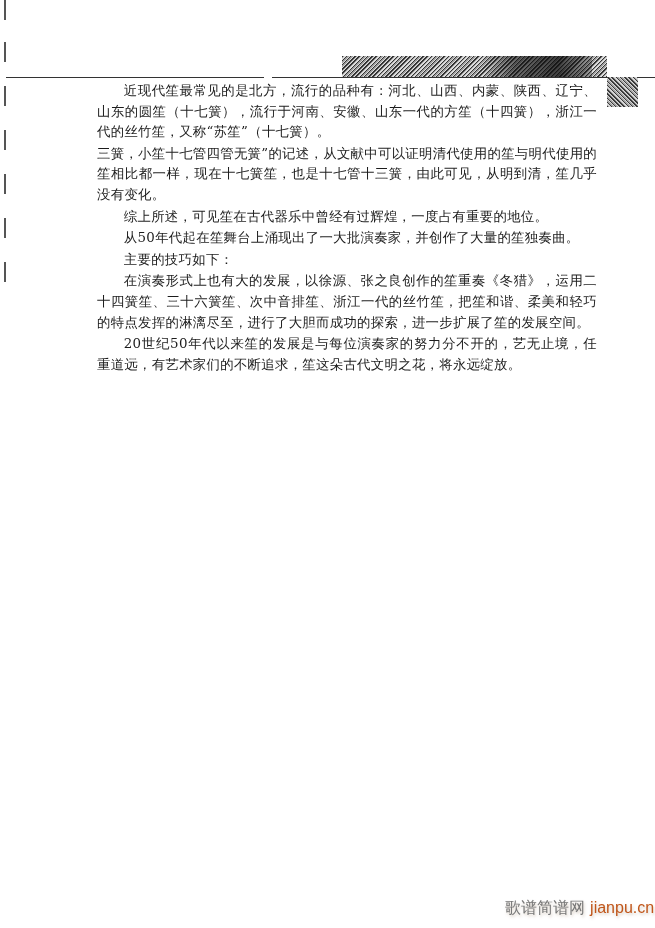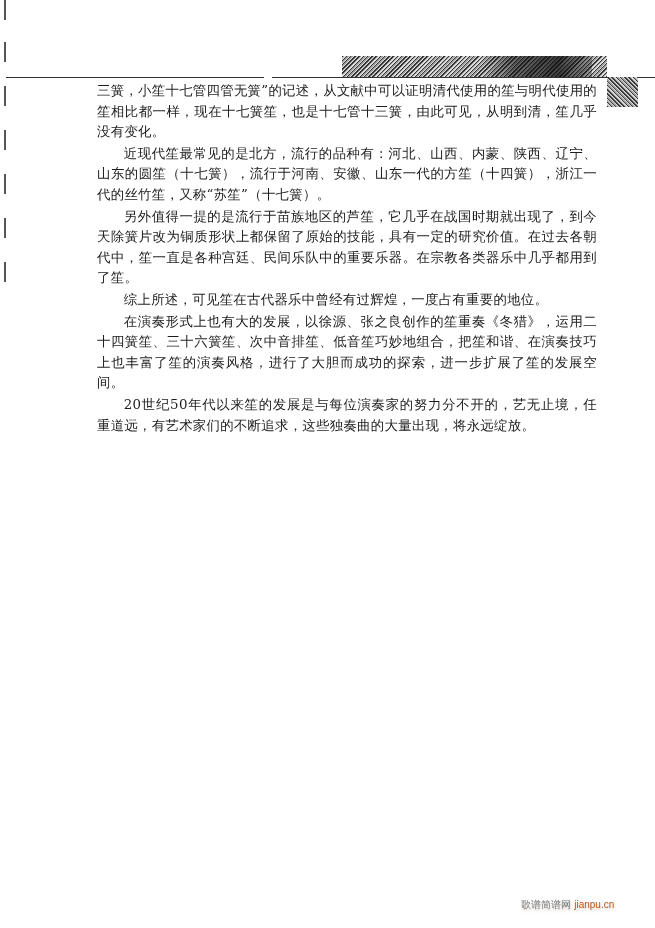--- a/index.html
+++ b/index.html
@@ -36,23 +36,22 @@
       #888;
   }
   .text-body {
     position: absolute; left: 97px; top: 81px; width: 500px;
     font-size: 13.4px; line-height: 20.6px; letter-spacing: 0.3px;
   }
   .para { margin: 0 0 1px 0; text-align: justify; }
   .para.indent { text-indent: 2em; }
   .watermark {
     position: absolute; left: 505px; top: 898px;
-    font-family: "DejaVu Sans", sans-serif; font-size: 10px; color: #777;
+    font-family: "DejaVu Sans", sans-serif; font-size: 16px; color: #777;
     text-shadow: 1px 2px 3px rgba(150,120,90,0.35);
-    margin-left: 16px;
   }
   .watermark .wm-url { color: #c0561a; font-family: "Liberation Sans", sans-serif; }
 </style>
 </head>
 <body>
 
 <div class="binding-marks">
   <div class="binding-mark" style="top:0px;"></div>
   <div class="binding-mark" style="top:42px;"></div>
   <div class="binding-mark" style="top:86px;"></div>
@@ -61,24 +60,25 @@
   <div class="binding-mark" style="top:218px;"></div>
   <div class="binding-mark" style="top:262px;"></div>
 </div>
 
 <div class="header-rule-left"></div>
 <div class="header-rule-right"></div>
 <div class="header-band"></div>
 <div class="corner-block"></div>
 
 <div class="text-body">
+  <p class="para indent">近现代笙最常见的是北方，流行的品种有：河北、山西、内蒙、陕西、辽宁、山东的圆笙（十七簧），流行于河南、安徽、山东一代的方笙（十四簧），浙江一代的丝竹笙，又称“苏笙”（十七簧）。</p>
   <p class="para">三簧，小笙十七管四管无簧”的记述，从文献中可以证明清代使用的笙与明代使用的笙相比都一样，现在十七簧笙，也是十七管十三簧，由此可见，从明到清，笙几乎没有变化。</p>
-  <p class="para indent">近现代笙最常见的是北方，流行的品种有：河北、山西、内蒙、陕西、辽宁、山东的圆笙（十七簧），流行于河南、安徽、山东一代的方笙（十四簧），浙江一代的丝竹笙，又称“苏笙”（十七簧）。</p>
-  <p class="para indent">另外值得一提的是流行于苗族地区的芦笙，它几乎在战国时期就出现了，到今天除簧片改为铜质形状上都保留了原始的技能，具有一定的研究价值。在过去各朝代中，笙一直是各种宫廷、民间乐队中的重要乐器。在宗教各类器乐中几乎都用到了笙。</p>
   <p class="para indent">综上所述，可见笙在古代器乐中曾经有过辉煌，一度占有重要的地位。</p>
-  <p class="para indent">在演奏形式上也有大的发展，以徐源、张之良创作的笙重奏《冬猎》，运用二十四簧笙、三十六簧笙、次中音排笙、低音笙巧妙地组合，把笙和谐、在演奏技巧上也丰富了笙的演奏风格，进行了大胆而成功的探索，进一步扩展了笙的发展空间。</p>
-  <p class="para indent">20世纪50年代以来笙的发展是与每位演奏家的努力分不开的，艺无止境，任重道远，有艺术家们的不断追求，这些独奏曲的大量出现，将永远绽放。</p>
+  <p class="para indent">从50年代起在笙舞台上涌现出了一大批演奏家，并创作了大量的笙独奏曲。</p>
+  <p class="para indent">主要的技巧如下：</p>
+  <p class="para indent">在演奏形式上也有大的发展，以徐源、张之良创作的笙重奏《冬猎》，运用二十四簧笙、三十六簧笙、次中音排笙、浙江一代的丝竹笙，把笙和谐、柔美和轻巧的特点发挥的淋漓尽至，进行了大胆而成功的探索，进一步扩展了笙的发展空间。</p>
+  <p class="para indent">20世纪50年代以来笙的发展是与每位演奏家的努力分不开的，艺无止境，任重道远，有艺术家们的不断追求，笙这朵古代文明之花，将永远绽放。</p>
 </div>
 
 <div class="watermark">
   <span>歌谱简谱网</span>
   <span class="wm-url">jianpu.cn</span>
 </div>
 
 </body></html>

